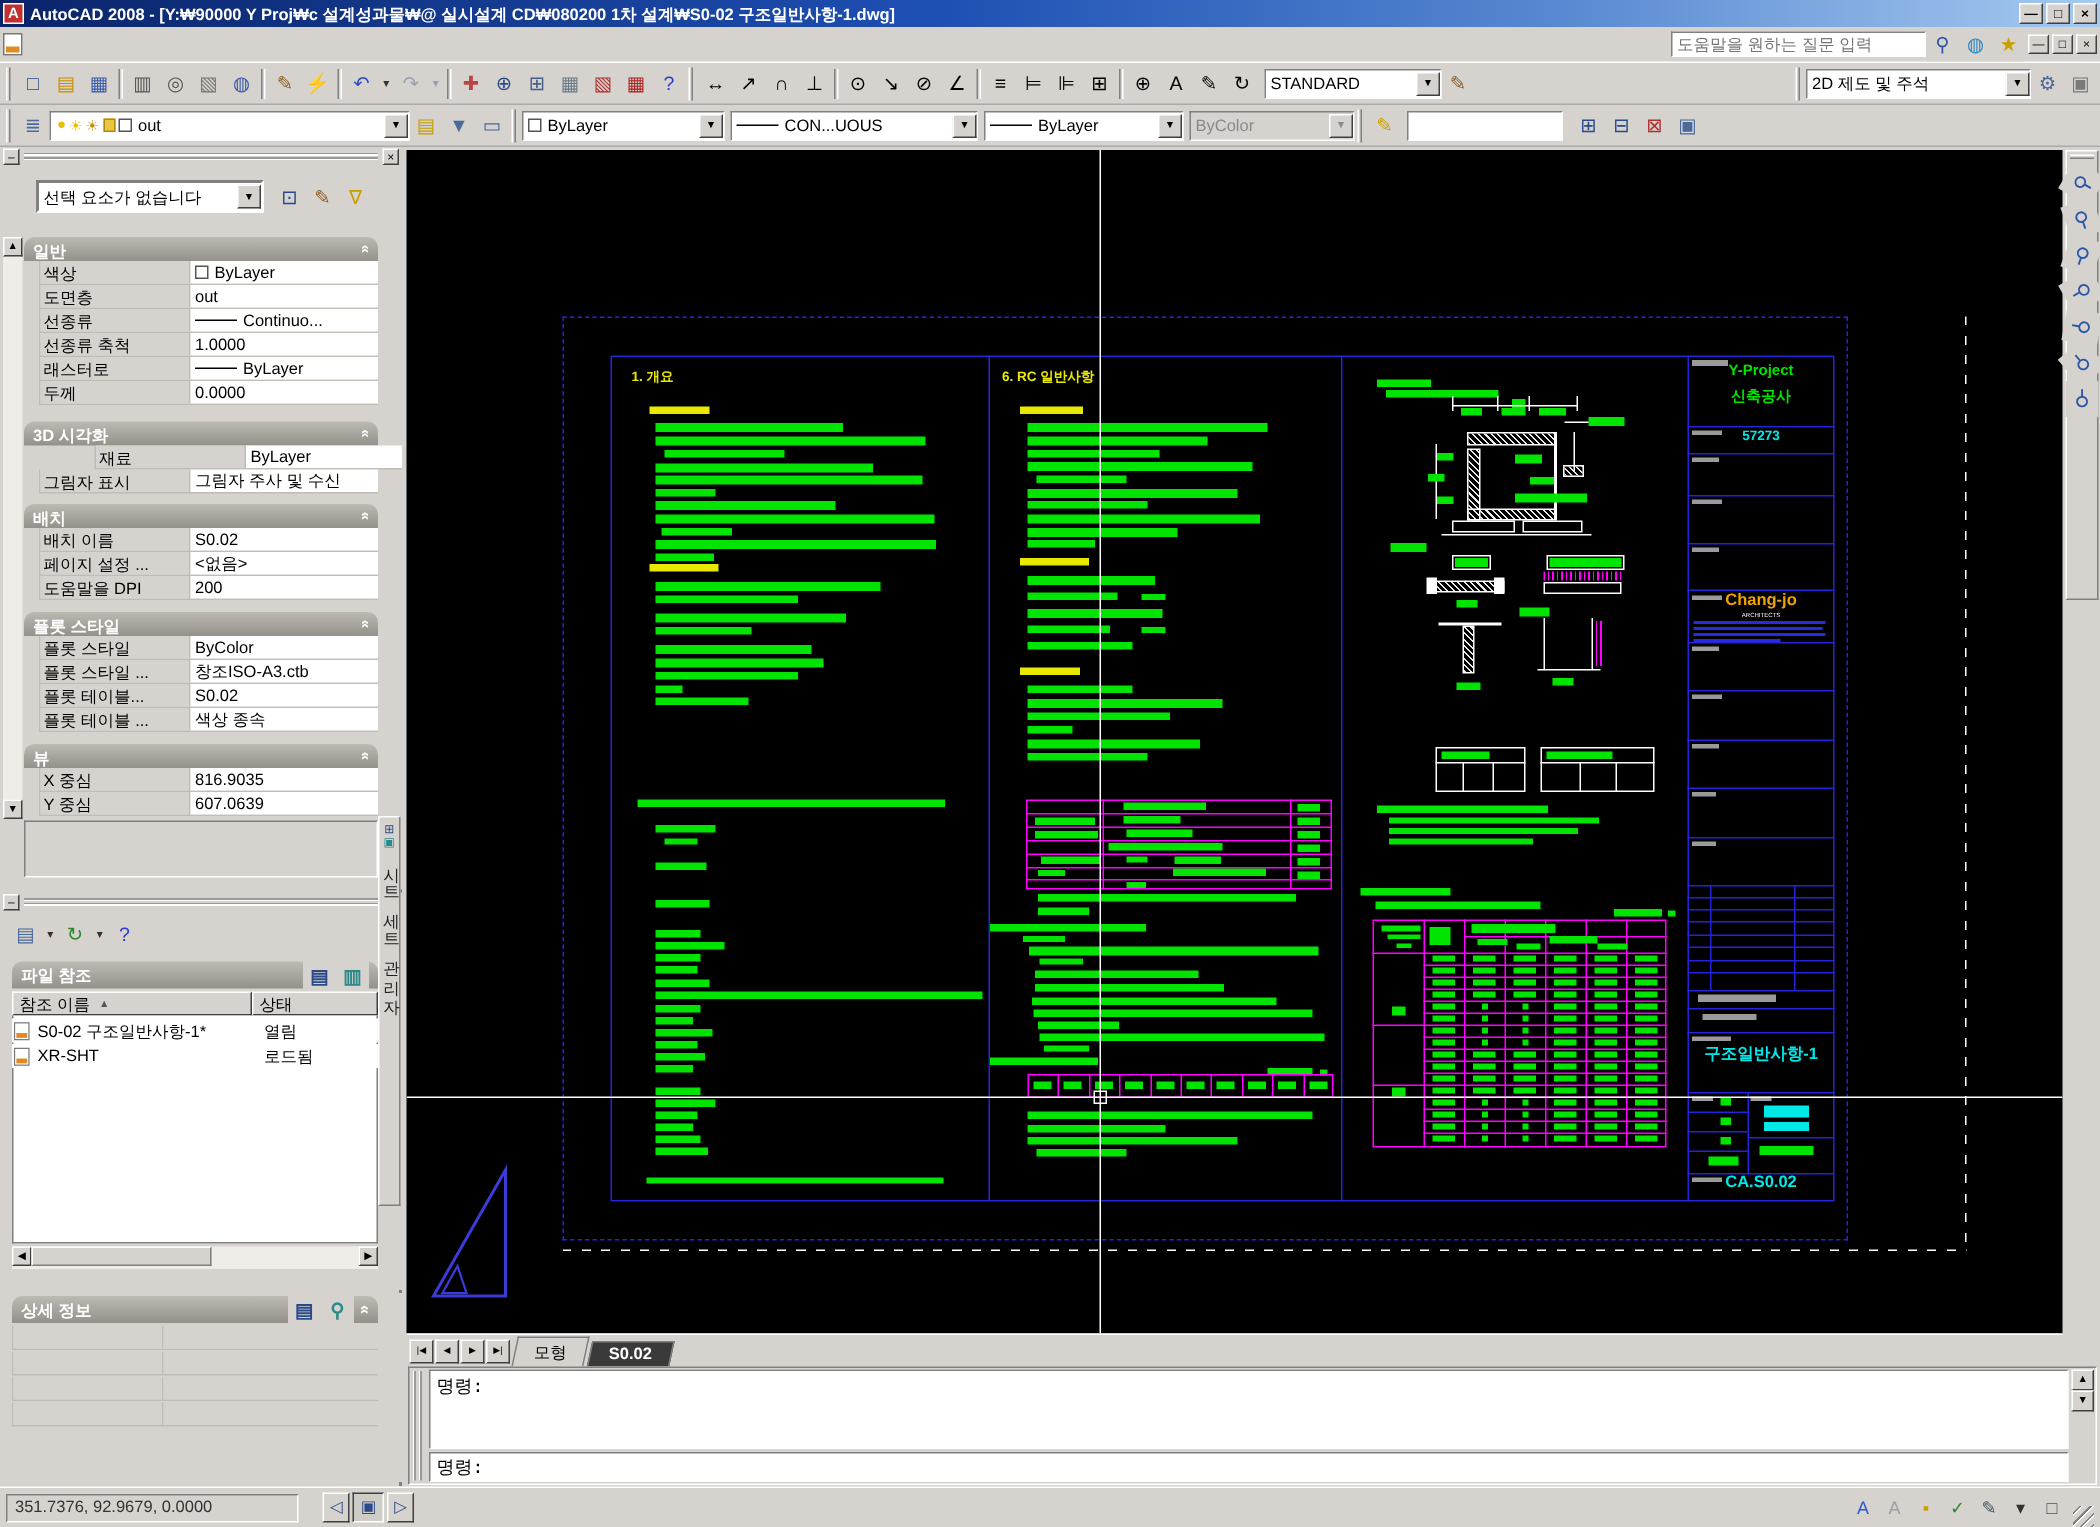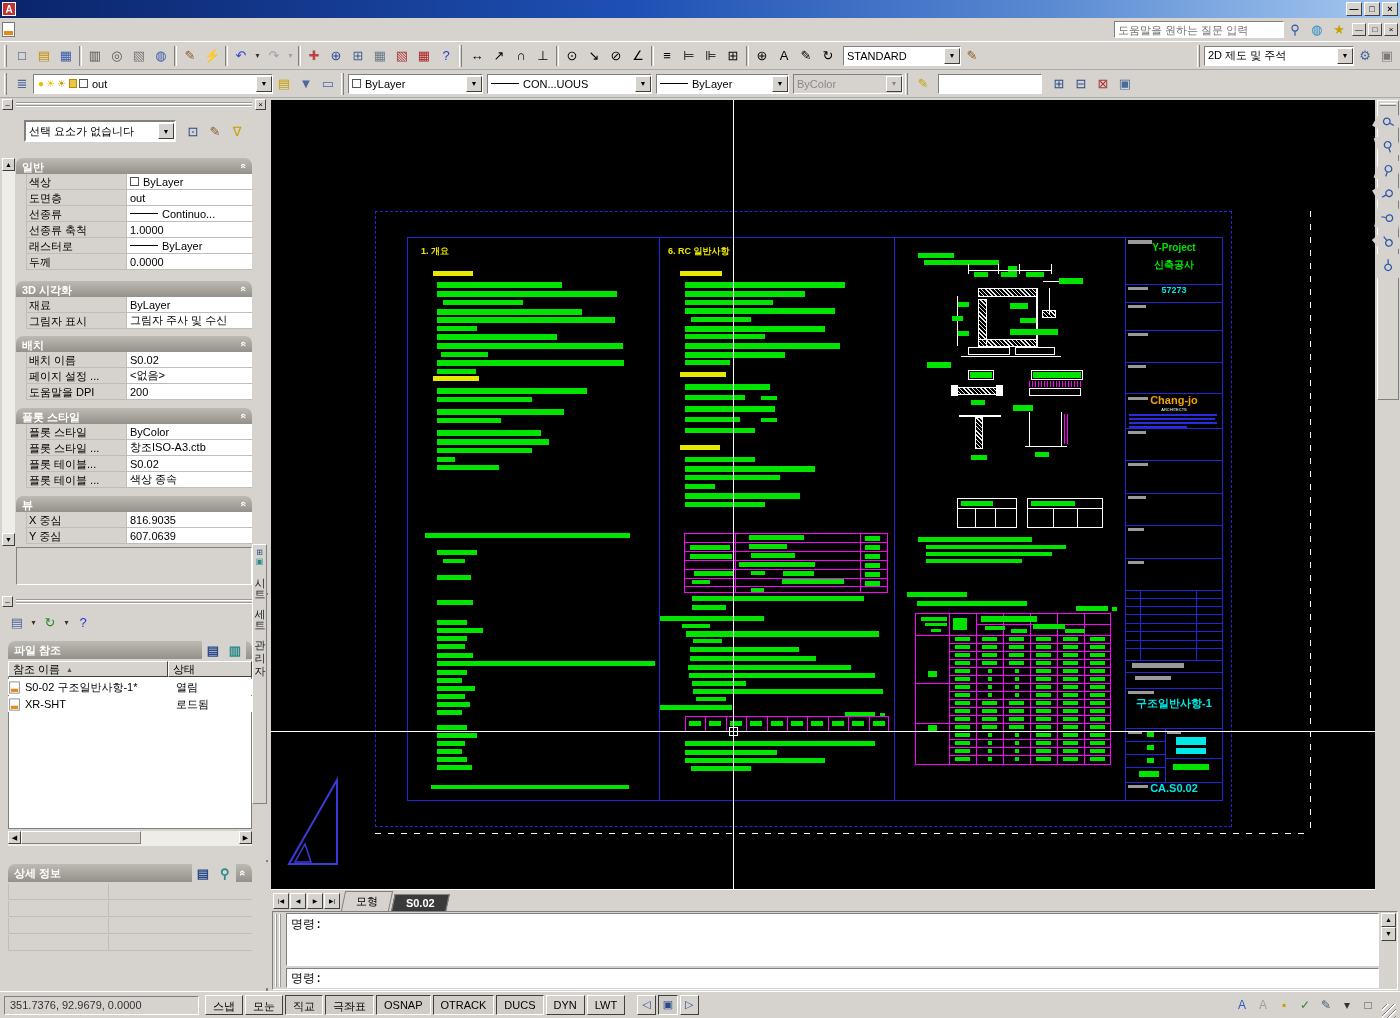--- a/index.html
+++ b/index.html
@@ -93,20 +93,21 @@
 .toggle{height:20px;padding:3px 7px;font-size:11px;margin-right:2px;background:#d6d3ce;border:1px solid;border-color:#fff #404040 #404040 #fff;white-space:nowrap}
 .toggle.pressed{border-color:#404040 #fff #fff #404040;background:#cfccc5}
 .st-ico{width:20px;height:20px;display:flex;align-items:center;justify-content:center;font-size:12px;margin-left:1px}
 #st-grip{margin-left:4px;width:14px;height:14px;background:repeating-linear-gradient(135deg,transparent 0 3px,#808080 3px 4px,#fff 4px 5px);align-self:flex-end}
 </style>
 </head>
 <body>
 
 <div id="titlebar">
   <span class="appicon">A</span>
+  <span>AutoCAD 2008 - [Y:₩90000 Y Proj₩c 설계성과물₩@ 실시설계 CD₩080200 1차 설계₩S0-02 구조일반사항-1.dwg]</span>
   <span style="margin-left:auto;display:flex">
     <span class="winbtn">—</span>
     <span class="winbtn">□</span>
     <span class="winbtn">×</span>
   </span>
 </div>
 
 <div id="menubar">
   <span class="pageicon" style="margin-right:4px"></span>
   <span id="helpbox">
@@ -302,21 +303,21 @@
         <div class="prow" style="top: 156px;">
           <span class="plabel">두께</span>
           <span class="pvalue">
             <span>0.0000</span>
           </span>
         </div>
         <div class="sec-hdr" style="top: 183px;">
           <span>3D 시각화</span>
           <span class="chev">«</span>
         </div>
-        <div class="prow" style="top: 199px;">
+        <div class="prow" style="top: 199px; margin-left: 37px;">
           <span class="plabel">재료</span>
           <span class="pvalue">
             <span>ByLayer</span>
           </span>
         </div>
         <div class="prow" style="top: 215px;">
           <span class="plabel">그림자 표시</span>
           <span class="pvalue">
             <span>그림자 주사 및 수신</span>
           </span>
@@ -932,31 +933,20 @@
   </div>
   <div class="cmd-scroll">
     <span class="sb">▲</span>
     <span class="track"></span>
     <span class="sb">▼</span>
   </div>
 </div>
 
 <div id="statusbar">
   <div id="coords">351.7376, 92.9679, 0.0000</div>
-  <span id="status-toggles" style="display:flex">
-      <span class="toggle">스냅</span>
-      <span class="toggle">모눈</span>
-      <span class="toggle pressed">직교</span>
-      <span class="toggle pressed">극좌표</span>
-      <span class="toggle pressed">OSNAP</span>
-      <span class="toggle pressed">OTRACK</span>
-      <span class="toggle pressed">DUCS</span>
-      <span class="toggle">DYN</span>
-      <span class="toggle">LWT</span>
-    </span>
   <span id="layout-nav" style="display:flex;margin-left:10px">
       <span class="toggle" style="padding: 2px 4px; color: rgb(42, 74, 138);">◁</span>
       <span class="toggle pressed" style="padding: 2px 4px; color: rgb(42, 74, 138);">▣</span>
       <span class="toggle" style="padding: 2px 4px; color: rgb(42, 74, 138);">▷</span>
     </span>
   <span id="status-right" style="margin-left:auto;display:flex;align-items:center">
       <span class="st-ico" style="color: rgb(42, 90, 204);">A</span>
       <span class="st-ico" style="color: rgb(154, 160, 168);">A</span>
       <span class="st-ico" style="color: rgb(200, 160, 0);">▪</span>
       <span class="st-ico" style="color: rgb(42, 138, 42);">✓</span>

